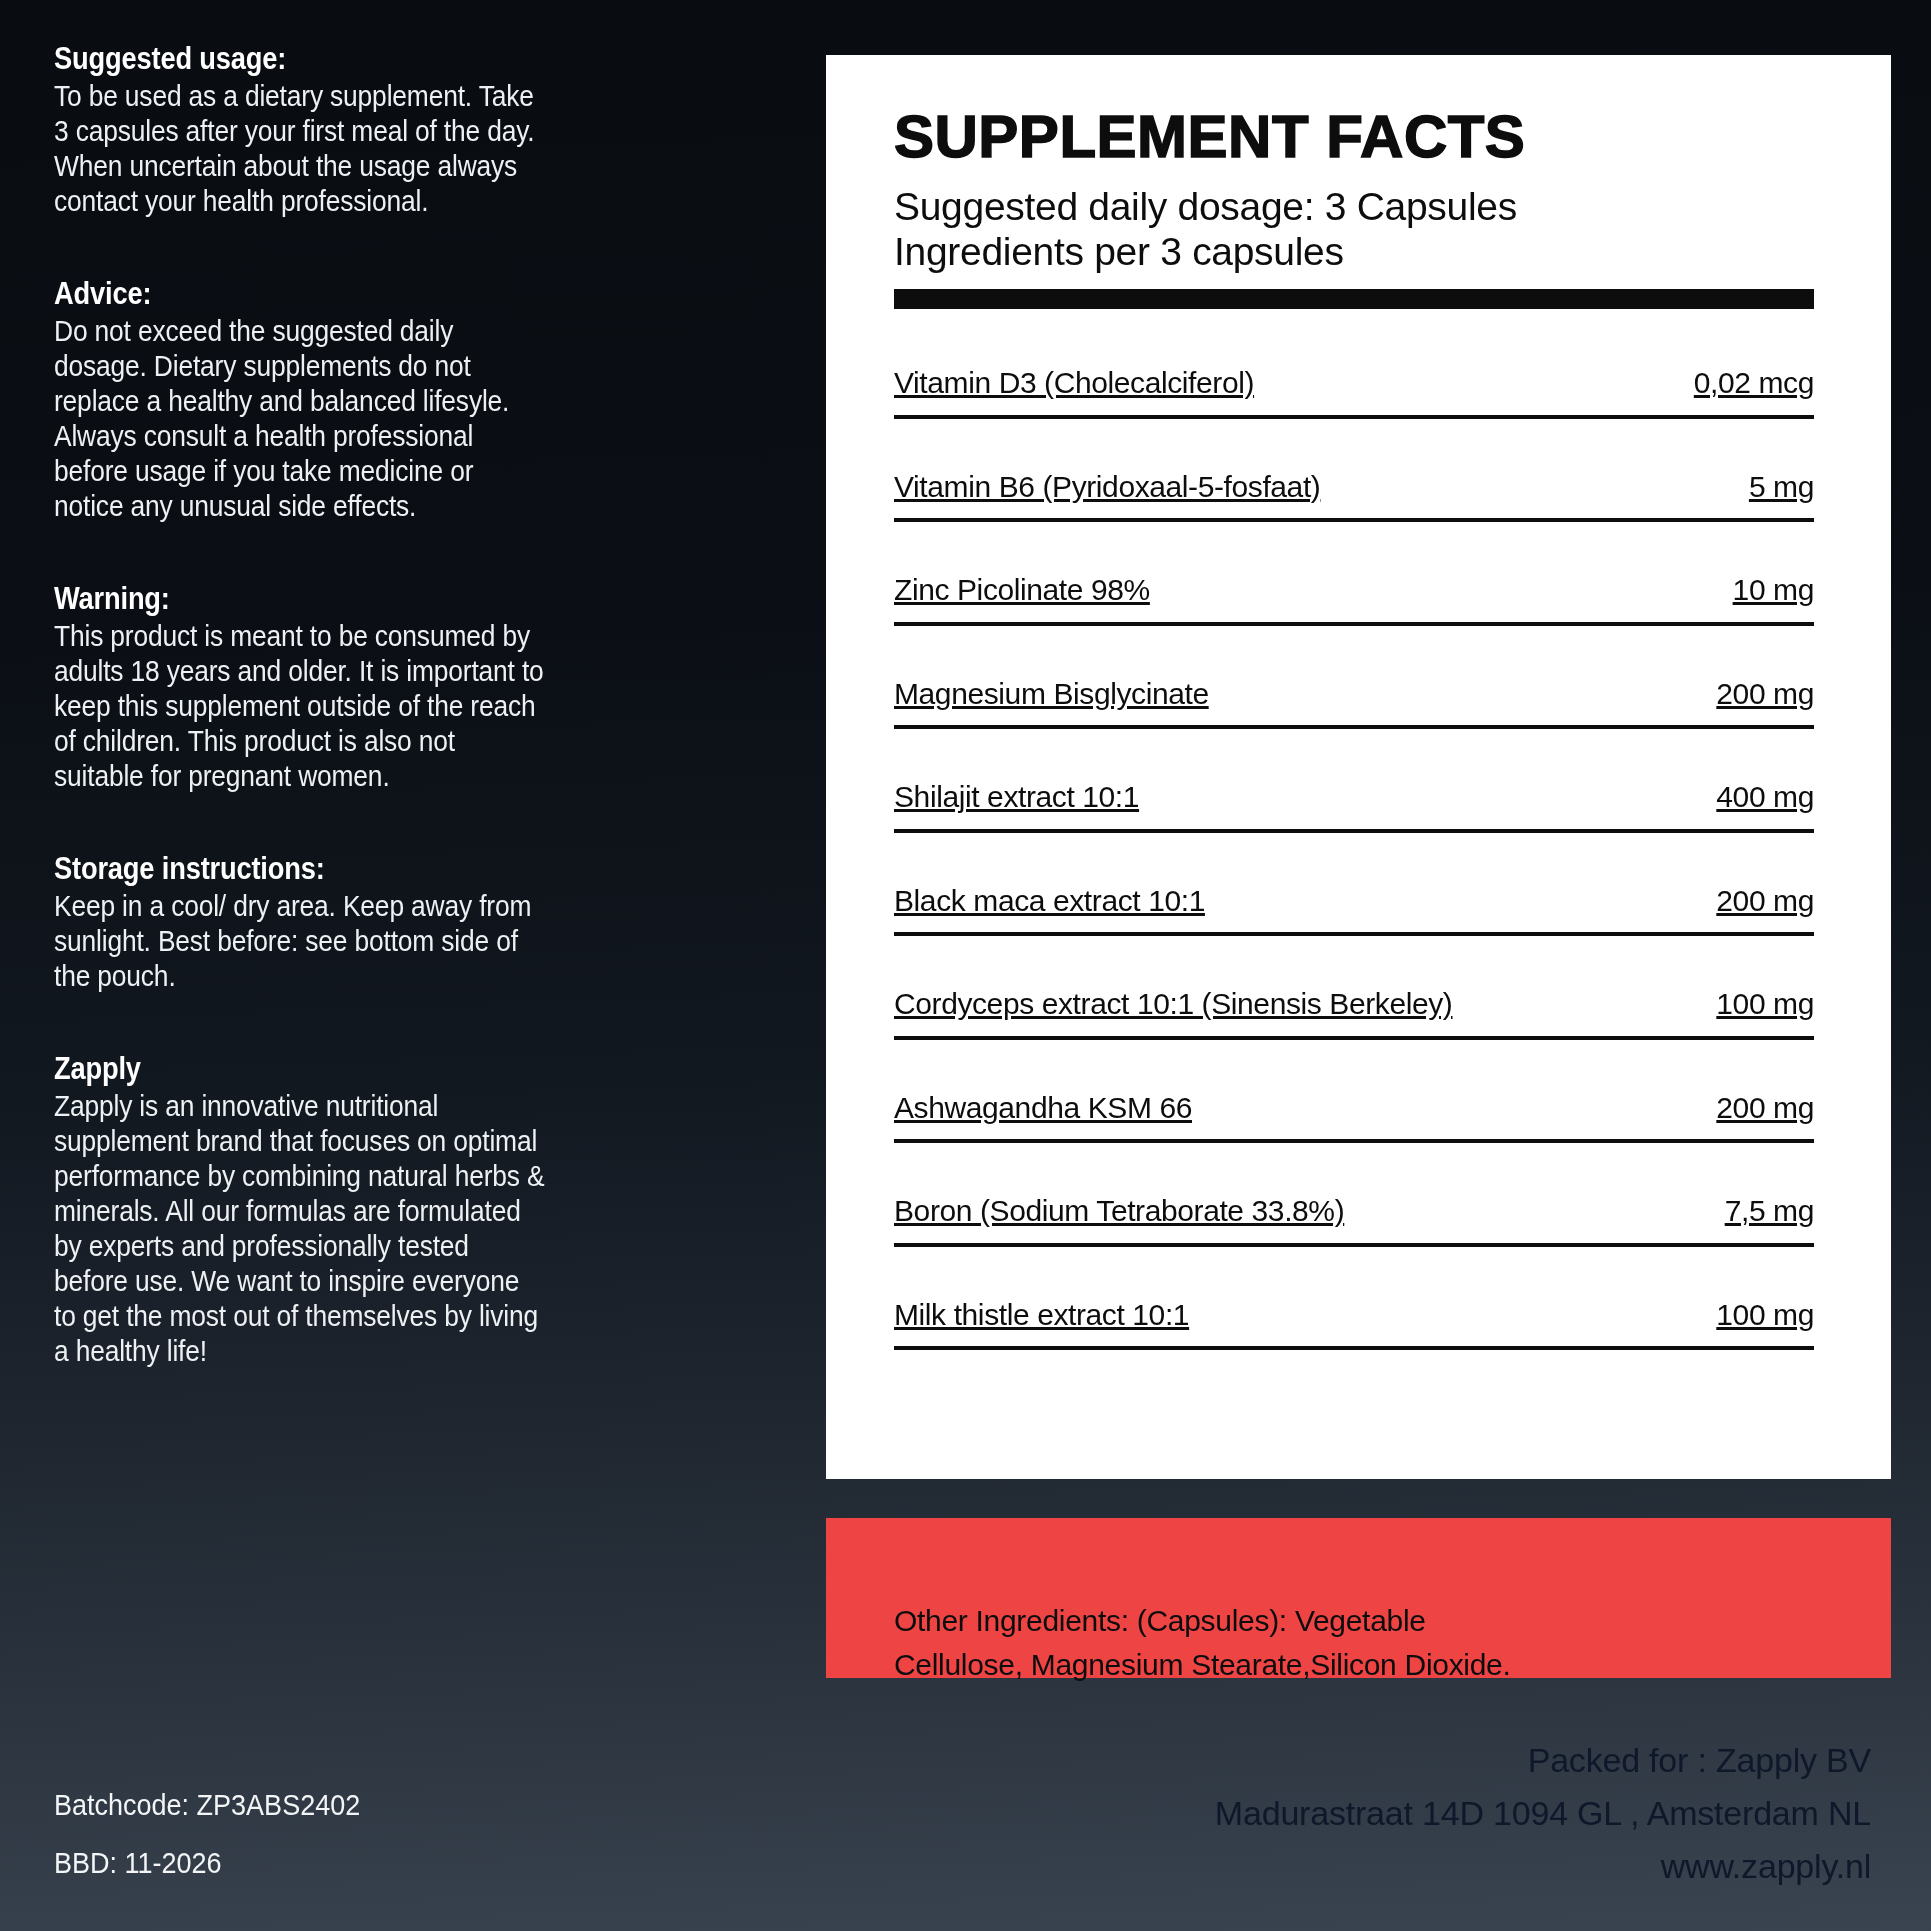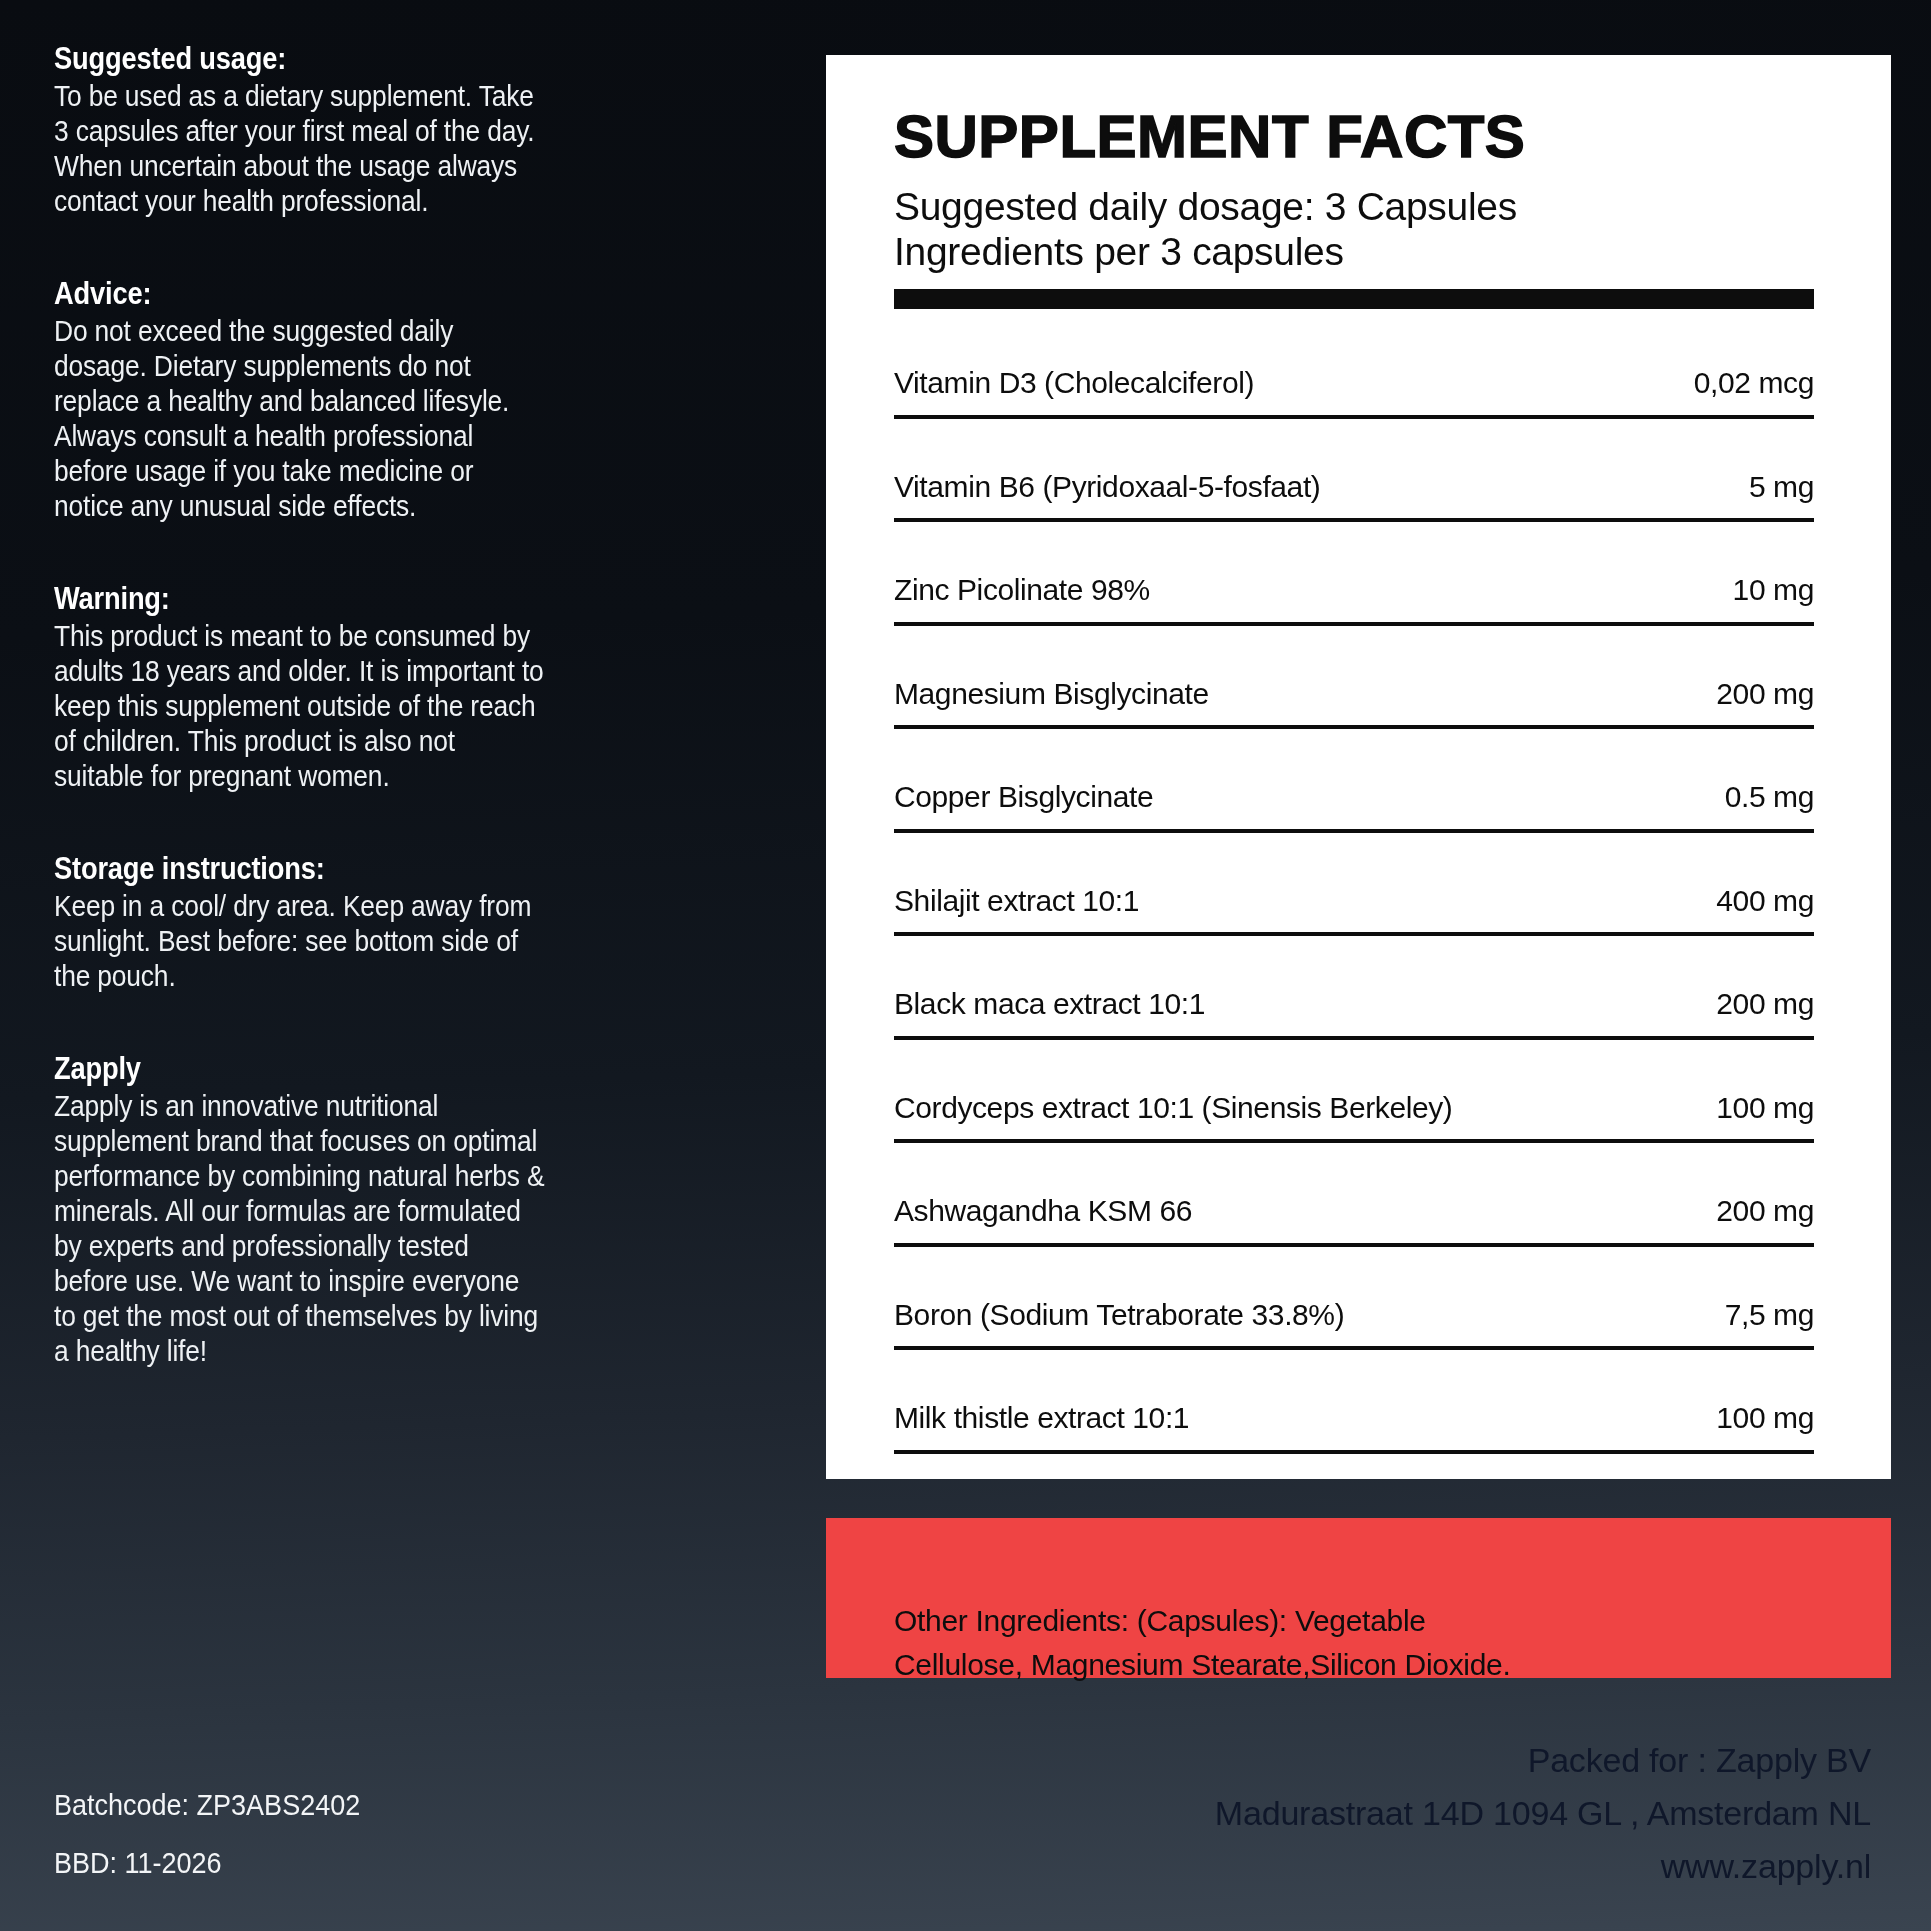--- a/index.html
+++ b/index.html
@@ -42,21 +42,21 @@
   .facts-sub{
     margin:23px 0 0 0;font-size:39px;line-height:45px;font-weight:normal;
     letter-spacing:-0.3px;
   }
   .facts-bar{height:20px;background:#0d0d0d;margin-top:15.4px;}
   .facts-rows{margin-top:5.8px;}
   .facts-row{
     height:85px;display:flex;justify-content:space-between;align-items:flex-end;
     padding-bottom:14.5px;box-sizing:content-box;
     border-bottom:4.8px solid #0d0d0d;
-    font-size:30px;letter-spacing:-0.4px;
+    font-size:30px;letter-spacing:-0.4px;text-decoration:underline;
   }
   .facts-row .amt{text-align:left;white-space:nowrap;}
   
   .other-box{
     position:absolute;left:826px;top:1518px;width:1065px;height:160px;
     background:#ef4444;color:#0d0d0d;box-sizing:border-box;
     padding:37px 77px 0 68px;
     font-size:30px;line-height:44px;letter-spacing:-0.3px;white-space:pre-line;
   }
   
@@ -136,24 +136,20 @@
     </div>
     <div class="facts-row">
       <span class="nm">Zinc Picolinate 98%</span>
       <span class="amt">10 mg</span>
     </div>
     <div class="facts-row">
       <span class="nm">Magnesium Bisglycinate</span>
       <span class="amt">200 mg</span>
     </div>
     <div class="facts-row">
-      <span class="nm">Copper Bisglycinate</span>
-      <span class="amt">0.5 mg</span>
-    </div>
-    <div class="facts-row">
       <span class="nm">Shilajit extract 10:1</span>
       <span class="amt">400 mg</span>
     </div>
     <div class="facts-row">
       <span class="nm">Black maca extract 10:1</span>
       <span class="amt">200 mg</span>
     </div>
     <div class="facts-row">
       <span class="nm">Cordyceps extract 10:1 (Sinensis Berkeley)</span>
       <span class="amt">100 mg</span>

